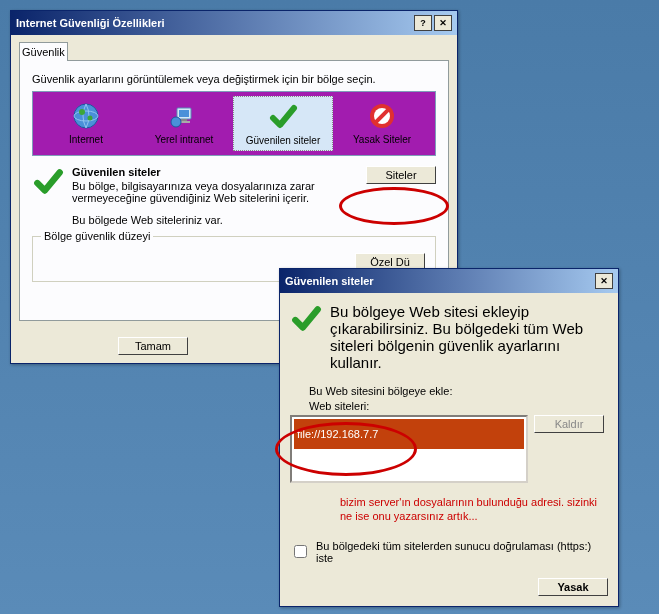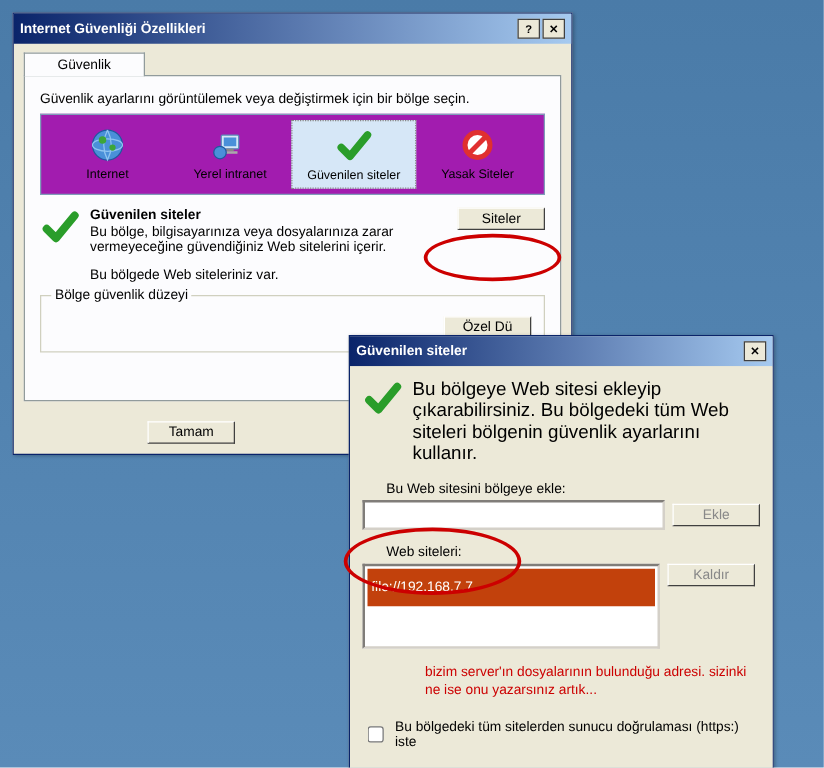--- a/index.html
+++ b/index.html
@@ -36,21 +36,21 @@
   border: 1px solid #404040;
   display: flex; align-items: center; justify-content: center;
   font-size: 9px; color: #000; font-weight: bold;
   cursor: pointer;
 }
 .tab-strip { display: flex; margin: 6px 0 0 8px; }
 .tab {
   background: #ece9d8;
   border: 1px solid #919b9c;
   border-bottom: none;
-  padding: 3px 26px;
+  padding: 3px 2px;
   font-size: 11px;
   position: relative;
   top: 1px;
   z-index: 2;
   text-align: center;
 }
 .tab.active { background: #fcfcfe; }
 .panel {
   margin: 0 8px 8px 8px;
   border: 1px solid #919b9c;
@@ -135,21 +135,21 @@
   padding: 2px;
   font-size: 11px;
 }
 .list-item { padding: 9px 3px; background: #c2410c; color: white;}
 .annotation {
   color: #cc0000;
   font-size: 11px;
   margin: 6px 0 16px 50px;
   line-height: 1.3;
 }
-.cb-row { display: flex; align-items: center; gap: 6px; margin-bottom: 24px;}
+.cb-row { display: flex; align-items: center; gap: 6px; margin-bottom: 14px;}
 .cb { width: 13px; height: 13px;}
 .ellipse {
   position: absolute;
   border: 3px solid #cc0000;
   border-radius: 50%;
   pointer-events: none;
 }
 label { display: block; margin-bottom: 3px; padding-left: 19px;}
 .disabled { color: #888; }
 </style>
@@ -256,24 +256,20 @@
     <div class="d2-info">
       <div class="check-icon-lg">
         <svg width="32" height="32" viewBox="0 0 30 30">
             <path d="M5 16 L12 23 L26 6" stroke="#2a9d2a" stroke-width="6" fill="none" stroke-linecap="round" stroke-linejoin="round"></path>
           </svg>
       </div>
       <div class="d2-text">Bu bölgeye Web sitesi ekleyip çıkarabilirsiniz. Bu bölgedeki tüm Web siteleri bölgenin güvenlik ayarlarını kullanır.</div>
     </div>
 
     <label>Bu Web sitesini bölgeye ekle:</label>
-    <div class="input-row">
-      <input class="textfield" type="text" value="" style="">
-      <button class="btn disabled">Ekle</button>
-    </div>
 
     <label>Web siteleri:</label>
     <div class="input-row" style="align-items:flex-start">
       <div class="listbox">
         <div class="list-item">file://192.168.7.7</div>
       </div>
       <button class="btn disabled">Kaldır</button>
     </div>
 
     <div class="annotation">bizim server'ın dosyalarının bulunduğu adresi. sizinki ne ise onu yazarsınız artık...</div>

